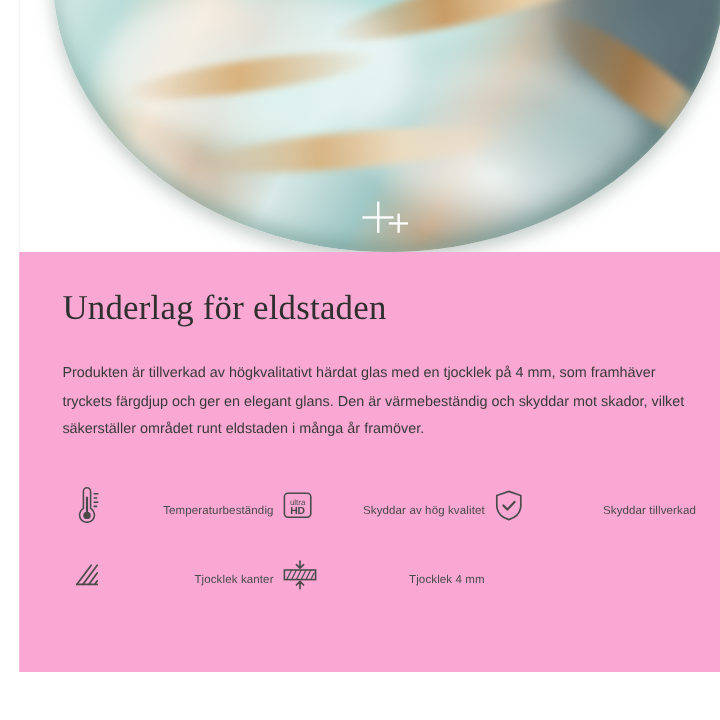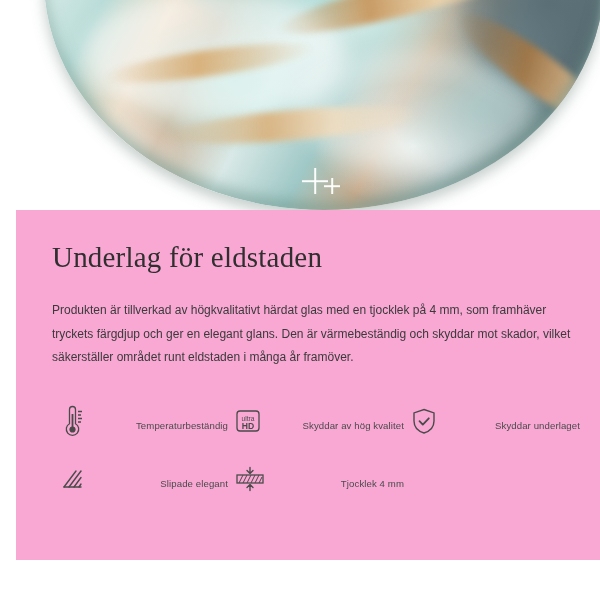--- a/index.html
+++ b/index.html
@@ -229,35 +229,35 @@
         <div class="feature-label">Skyddar av hög kvalitet</div>
       </div>
 
       <div class="feature">
         <div class="feature-icon">
           <svg width="40" height="40" viewBox="0 0 40 40">
             <path d="M20 8.5l10 3.4v8.1c0 6.2-4.2 10.2-10 12-5.8-1.8-10-5.8-10-12v-8.1z" fill="none" stroke="#4a4a4a" stroke-width="1.4"></path>
             <path d="M15.5 20.2l3.3 3.4 6-6.3" fill="none" stroke="#4a4a4a" stroke-width="1.8" stroke-linecap="round" stroke-linejoin="round"></path>
           </svg>
         </div>
-        <div class="feature-label">Skyddar underlaget</div>
+        <div class="feature-label">Skyddar tillverkad</div>
       </div>
 
 
       <div class="feature">
         <div class="feature-icon">
           <svg width="40" height="40" viewBox="0 0 40 40" stroke="#4a4a4a" stroke-width="1.4" stroke-linecap="round">
             <path d="M12 28L24 12"></path>
             <path d="M17 28L29 12"></path>
             <path d="M22 28L29 18.5"></path>
             <path d="M27 28L29 25"></path>
             <path d="M12 28h17"></path>
           </svg>
         </div>
-        <div class="feature-label">Slipade elegant</div>
+        <div class="feature-label">Tjocklek kanter</div>
       </div>
 
       <div class="feature">
         <div class="feature-icon">
           <svg width="44" height="40" viewBox="0 0 44 40">
             <path d="M22 8.5v5.5M19 11.5l3 3 3-3" fill="none" stroke="#4a4a4a" stroke-width="1.4" stroke-linecap="round" stroke-linejoin="round"></path>
             <rect x="9" y="16" width="26" height="8" fill="none" stroke="#4a4a4a" stroke-width="1.3"></rect>
             <path d="M11 24l4-8M15 24l4-8M19 24l4-8M23 24l4-8M27 24l4-8M31 24l3-6" stroke="#4a4a4a" stroke-width="1" fill="none"></path>
             <path d="M22 31.5V26M19 28.5l3-3 3 3" fill="none" stroke="#4a4a4a" stroke-width="1.4" stroke-linecap="round" stroke-linejoin="round"></path>
           </svg>

